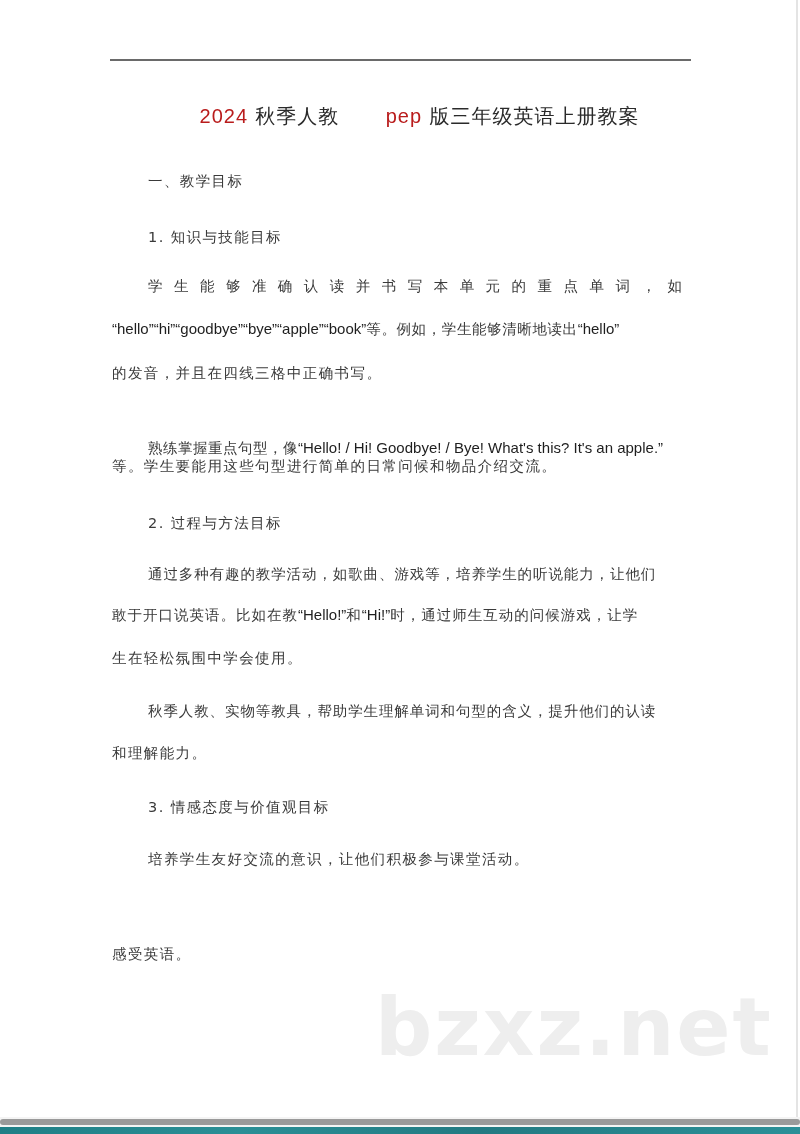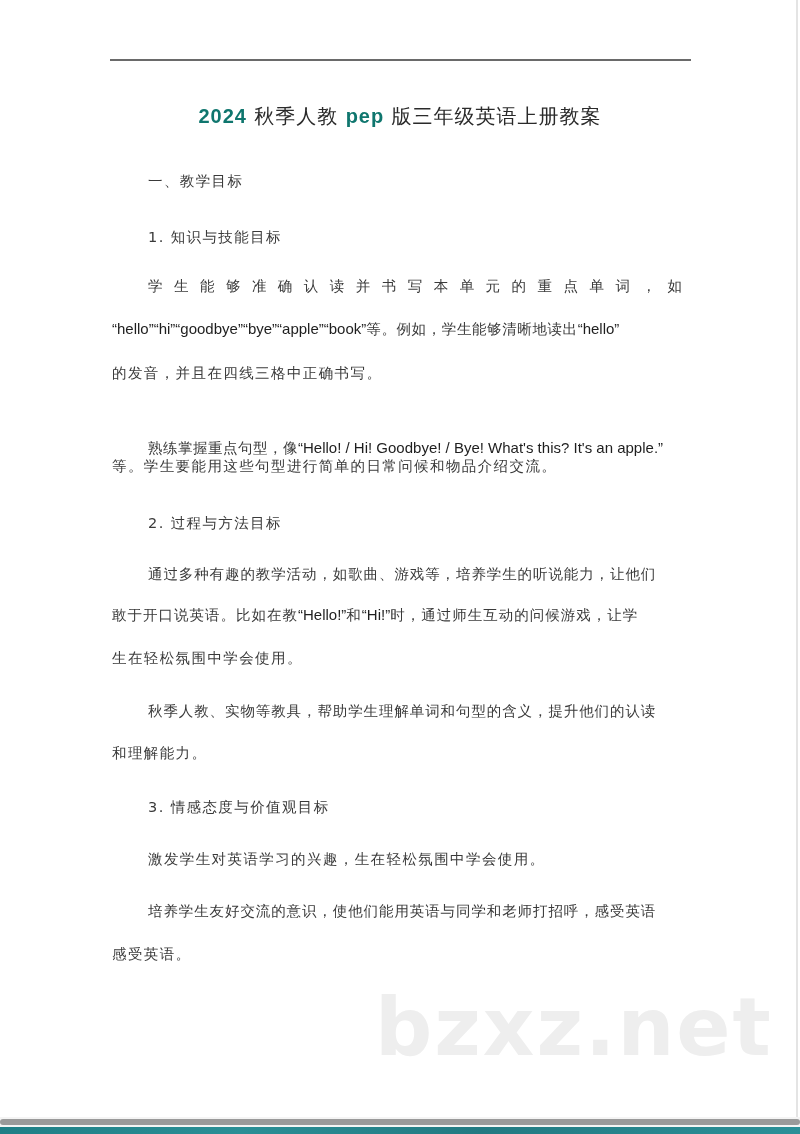--- a/index.html
+++ b/index.html
@@ -9,21 +9,21 @@
     font-family: "DejaVu Sans", "Liberation Sans", sans-serif;
     color: #333;
   }
   .page { position: absolute; left: 0; top: 0; width: 797px; height: 1120px; background: #fff; }
   .right-edge { position: absolute; left: 796px; top: 0; width: 2px; height: 1120px; background: #e4e4e4; }
   .top-rule { position: absolute; left: 110px; top: 59px; width: 581px; height: 2px; background: #6a6a6a; }
   .title {
     position: absolute; left: 0; width: 800px; top: 103px; text-align: center;
     font-size: 20px; color: #2a2a2a; letter-spacing: 1px;
   }
-  .title b { font-family: "Liberation Sans", sans-serif; font-weight: bold; color: #0f766e; }
+  .title b { font-family: "Liberation Sans", sans-serif; font-weight: normal; color: #b91c1c; margin-left: 39px; }
   .line {
     position: absolute; left: 112px; width: 570px; font-size: 14.5px; color: #3a3a3a;
     white-space: nowrap; letter-spacing: 1.4px;
   }
   .line .en { font-family: "Liberation Sans", sans-serif; color: #1e1e1e; letter-spacing: 0; font-size: 15px; }
   .indent { left: 148px; }
   .h { left: 148px; }
   .spread { display: flex; justify-content: space-between; width: 534px; letter-spacing: 0; }
   .watermark {
     position: absolute; left: 375px; top: 988px; font-family: "DejaVu Sans", sans-serif;
@@ -89,23 +89,22 @@
   <div class="line" style="top:606px; letter-spacing:1px">
     <span>敢于开口说英语。比如在教</span><span class="en">“Hello!”</span><span>和</span><span class="en">“Hi!”</span><span>时，通过师生互动的问候游戏，让学</span>
   </div>
   <div class="line" style="top:649px">生在轻松氛围中学会使用。</div>
 
   <div class="line indent" style="top:702px; letter-spacing:0.9px">秋季人教、实物等教具，帮助学生理解单词和句型的含义，提升他们的认读</div>
   <div class="line" style="top:744px">和理解能力。</div>
 
   <div class="line h" style="top:798px">3. 情感态度与价值观目标</div>
 
-  <div class="line indent" style="top:850px">激发学生对英语学习的兴趣，生在轻松氛围中学会使用。</div>
+  <div class="line indent" style="top:850px">培养学生友好交流的意识，让他们积极参与课堂活动。</div>
 
-  <div class="line indent" style="top:902px; letter-spacing:0.9px">培养学生友好交流的意识，使他们能用英语与同学和老师打招呼，感受英语</div>
   <div class="line" style="top:945px">感受英语。</div>
 
   <div class="watermark">bzxz.net</div>
 </div>
 
 <div class="right-edge"></div>
 <div class="h-scrollbar-track"></div>
 <div class="h-scrollbar"></div>
 <div class="desktop-strip"></div>
 

